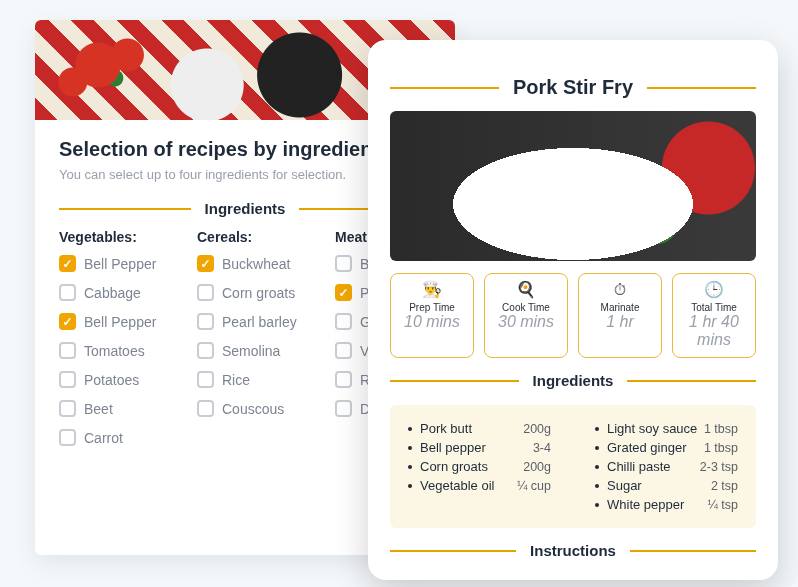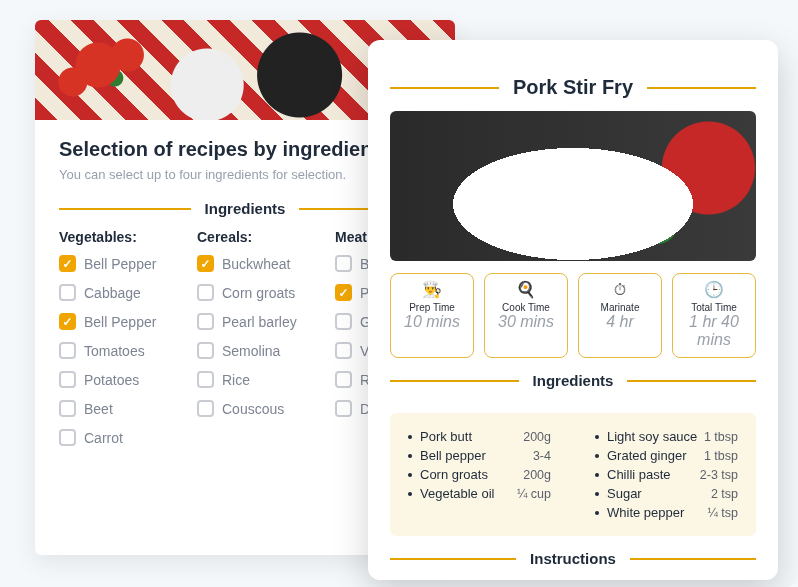--- a/index.html
+++ b/index.html
@@ -71,21 +71,21 @@
   .chk.checked .box::after { content:"✓"; }
 
   
   .right-card {
     position: absolute;
     right: 20px;
     top: 40px;
     width: 410px;
     height: 540px;
     background:#fff;
-    border-radius:12px;
+    border-radius:18px;
     box-shadow: 0 12px 35px rgba(0,0,0,.18);
     padding: 18px 22px 0;
     overflow:hidden;
   }
   .recipe-hero {
     height: 150px;
     border-radius: 6px;
     margin: 8px 0 12px;
     background:
       radial-gradient(ellipse 120px 56px at 50% 62%, #fff 0 100%, transparent),
@@ -102,21 +102,21 @@
   .time-box {
     flex:1; border:1.5px solid #e7b93f; border-radius:8px;
     padding:8px 4px; text-align:center;
   }
   .time-ic { font-size:16px; color:#3a3a3a; line-height:1; }
   .time-lab { font-size:10px; color:#2a2f3a; margin-top:4px; }
   .time-val { font-size:16px; color:#9aa0aa; font-style:italic; margin-top:0; }
 
   .ing-card {
     background:#fcf7e5; border-radius:6px;
-    padding: 12px 18px; margin-top:24px;
+    padding: 12px 18px; margin-top:16px;
     display:grid; grid-template-columns:1fr 1fr; column-gap:44px;
   }
   .ing-line { display:flex; align-items:center; font-size:13px; color:#1f2a3a; margin:4px 0;}
   .ing-line .dot { width:4px;height:4px;border-radius:50%;background:#1f2a3a; margin-right:8px;}
   .ing-line .name{ flex:1; }
   .ing-line .amt { color:#5a5f6a; font-size:12.5px; }
 
 </style>
 </head>
 <body>
@@ -235,21 +235,21 @@
         <div class="time-val">10 mins</div>
       </div>
       <div class="time-box">
         <div class="time-ic">🍳</div>
         <div class="time-lab">Cook Time</div>
         <div class="time-val">30 mins</div>
       </div>
       <div class="time-box">
         <div class="time-ic">⏱</div>
         <div class="time-lab">Marinate</div>
-        <div class="time-val">4 hr</div>
+        <div class="time-val">1 hr</div>
       </div>
       <div class="time-box">
         <div class="time-ic">🕒</div>
         <div class="time-lab">Total Time</div>
         <div class="time-val">1 hr 40 mins</div>
       </div>
     </div>
 
   <div class="section-rule" style="margin:14px 0 6px">
     <span>Ingredients</span>

